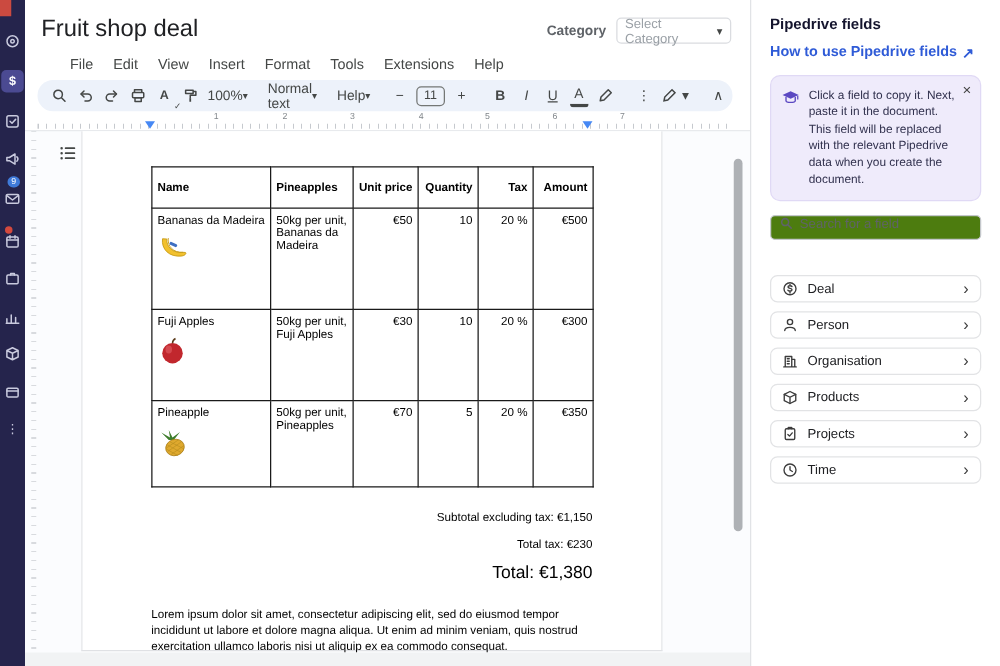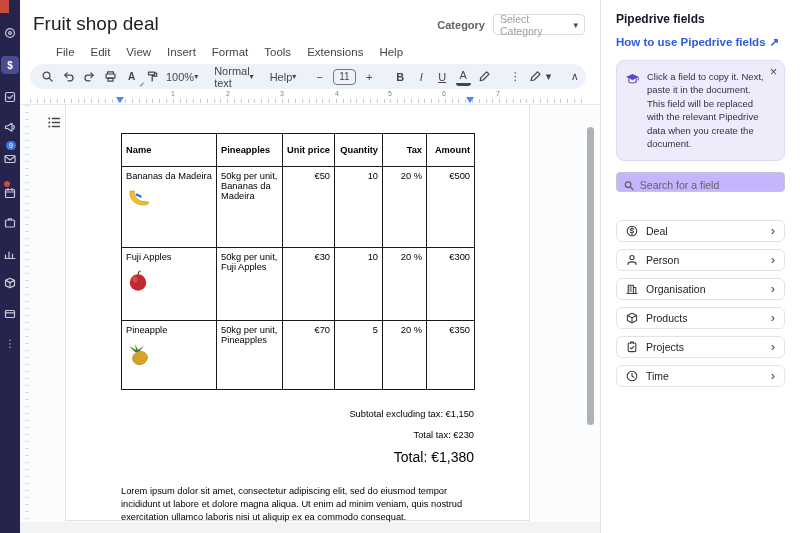--- a/index.html
+++ b/index.html
@@ -83,22 +83,22 @@
   
   .panel { position:absolute; left:600px; top:0; width:200px; height:533px; background:#fff;
            border-left:1px solid #e1e3e6; padding:12px 15px; }
   .panel-title { font-size:12px; font-weight:bold; color:#15152e; }
   .panel-link { margin-top:9px; font-size:11.5px; font-weight:bold; color:#2f5bd7; display:flex; gap:4px; align-items:center; }
   .infobox { position:relative; margin-top:11px; background:#efebfb; border:1px solid #e0d9f5; border-radius:8px;
              padding:9px 18px 9px 8px; display:flex; gap:7px; }
   .infobox .cap { flex:0 0 15px; padding-top:2px; }
   .infobox .txt { font-size:9.5px; line-height:1.42; color:#30304d; }
   .infobox .close { position:absolute; top:6px; right:7px; font-size:12px; color:#444; line-height:10px; }
-  .searchbox { margin-top:11px; height:20px; border:1px solid #c4c7cb; border-radius:4px; background:#c4b5fd;
-               display:flex; align-items:flex-end; gap:6px; padding:0 7px; }
+  .searchbox { margin-top:11px; height:20px; border:1px solid #c4c7cb; border-radius:4px; background:#4d7c0f;
+               display:flex; align-items:flex-start; gap:6px; padding:0 7px; }
   .searchbox svg { width:11px; height:11px; stroke:#5f6368; fill:none; stroke-width:1.4; stroke-linecap:round; }
   .searchbox input { border:none; outline:none; width:100%; font-size:10.5px; font-family:"Liberation Sans",sans-serif; color:#202124; background:transparent; }
   .searchbox input::placeholder { color:#5f6368; }
   .fields { margin-top:28px; display:flex; flex-direction:column; gap:7px; }
   .field-item { height:22px; border:1px solid #e2e3e5; border-radius:6px; background:#fff;
                 display:flex; align-items:center; gap:8px; padding:0 9px; font-size:10.5px; color:#202124; }
   .field-item svg { width:12px; height:12px; stroke:#3d3d3d; fill:none; stroke-width:1.1; stroke-linecap:round; stroke-linejoin:round; }
   .field-item .chev { margin-left:auto; color:#3d3d3d; font-size:13px; line-height:10px; }
 </style>
 </head>

